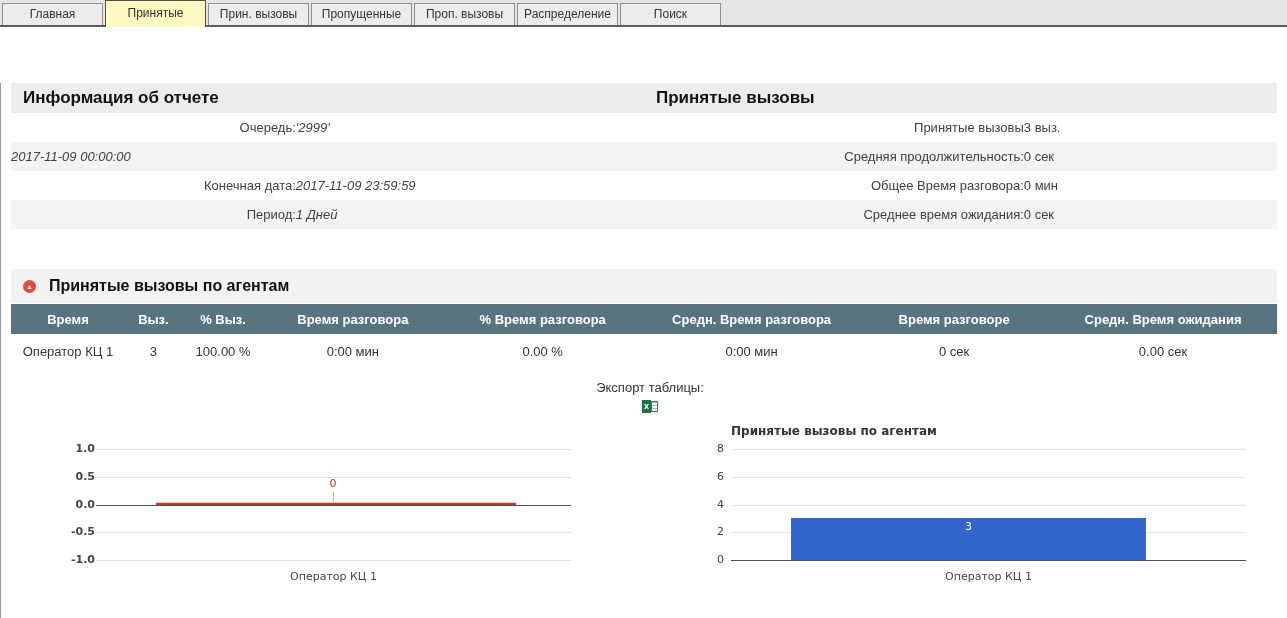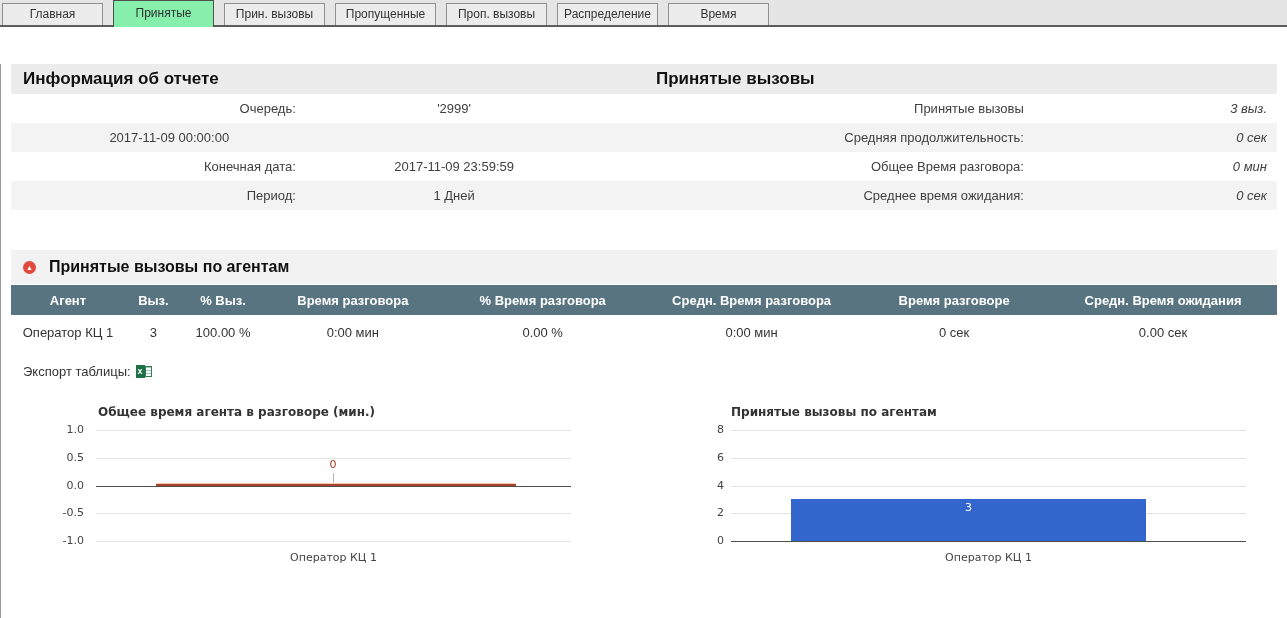--- a/index.html
+++ b/index.html
@@ -11,43 +11,43 @@
   }
 
   
   .tabbar{
     height:27px; background:#e5e5e5; border-bottom:2px solid #5c5c5c;
     display:flex; align-items:flex-end; padding-left:2px;
   }
   .tab{
     width:101px; height:22px; line-height:20px; text-align:center;
     background:#ececec; border:1px solid #909090; border-bottom:none;
-    margin-right:10px; font-size:12px; color:#333; cursor:pointer;
+    margin-right:2px; font-size:12px; color:#333; cursor:pointer;
     white-space:nowrap; overflow:hidden;
   }
   .tab.active{
-    height:27px; line-height:25px; background:#86efac;
+    height:27px; line-height:25px; background:#fef9c3;
     border-color:#4f4f4f; margin-bottom:-2px; z-index:2; position:relative;
   }
 
   
   .content{ border-left:1px solid #9a9a9a; padding:0 10px; height:589px; }
 
-  .panels{ display:flex; gap:0; margin-top:37px; }
+  .panels{ display:flex; gap:0; margin-top:56px; }
   .panel{ flex:1; }
   .panel-header{
     background:#ececec; font-weight:bold; font-size:17px;
     padding:5px 12px; color:#111; height:30px; line-height:20px;
   }
   .prow{ display:flex; height:29px; align-items:center; font-size:13px; color:#404040; }
   .prow.alt{ background:#f3f3f3; }
   .panel--info .lbl{ width:45%; text-align:right; }
-  .panel--info .val{ width:50%; text-align:center; }
+  .panel--info .val{ width:50%; text-align:left;font-style:italic; }
   .panel--sum .lbl{ width:60%; text-align:right; }
-  .panel--sum .val{ flex:1; text-align:right; padding-right:10px;font-style:italic; }
+  .panel--sum .val{ flex:1; padding-right:10px; }
 
   
   .section-band{
     margin-top:40px; background:#f2f2f2; height:34px;
     display:flex; align-items:center; gap:13px; padding-left:12px;
   }
   .collapse-icon{
     width:13px; height:13px; border-radius:50%; background:#e04b3b;
     color:#fff; font-size:7px; line-height:13px; text-align:center; cursor:pointer;
     flex:0 0 auto;
@@ -58,21 +58,21 @@
   table{ width:100%; border-collapse:collapse; font-size:13px; margin-top:1px; }
   thead th{
     background:#587480; color:#fff; height:30px; font-weight:bold;
     text-align:center; white-space:nowrap; padding:0 4px;
   }
   tbody td{ height:34px; text-align:center; color:#333; background:#fff; }
 
   
   .export-row{
     margin-top:12px; display:flex; align-items:center; gap:5px;
-    font-size:13px; color:#333; padding-left:12px; height:20px;
+    font-size:13px; color:#333; padding-left:12px; height:20px;flex-direction:column;
   }
   .excel-icon{ position:relative; width:16px; height:13px; cursor:pointer; display:inline-block; }
   .excel-icon .xl-left{
     position:absolute; left:0; top:0; width:9px; height:13px; background:#1e7145;
     color:#fff; font-size:9px; font-weight:bold; line-height:13px; text-align:center;
   }
   .excel-icon .xl-left::before{ content:"x"; }
   .excel-icon .xl-right{
     position:absolute; left:9px; top:1px; width:7px; height:11px;
     background:#fff; border:1px solid #2e8157;
@@ -86,21 +86,21 @@
   #chart-left{ left:15px; }
   #chart-right{ left:695px; }
   .chart-title{ position:absolute; top:0; font-size:12px; font-weight:bold; color:#333; white-space:nowrap; }
   #chart-left .chart-title{ left:72px; }
   #chart-right .chart-title{ left:25px; }
   .gridline{ position:absolute; height:1px; background:#e2e2e2; }
   .axisline{ position:absolute; height:1px; background:#4d4d4d; }
   #chart-left .gridline, #chart-left .axisline{ left:70px; width:475px; }
   #chart-right .gridline, #chart-right .axisline{ left:25px; width:515px; }
   .ytick{ position:absolute; font-size:11px; color:#444; text-align:right; }
-  #chart-left .ytick{ width:58px; left:0; }
+  #chart-left .ytick{ width:58px; left:11px;font-weight:bold; }
   #chart-right .ytick{ width:16px; left:2px; }
   .xlabel{ position:absolute; top:146px; font-size:11px; color:#444; text-align:center; }
   #chart-left .xlabel{ left:70px; width:475px; }
   #chart-right .xlabel{ left:25px; width:515px; }
 
   .red-bar{
     position:absolute; left:130px; width:360px; top:78px; height:3px;
     background:#a8432c; border-top:1px solid #f2c9ae;
   }
   .stem{ position:absolute; left:307px; top:68px; width:1px; height:10px; background:#b5b5b5; }
@@ -117,21 +117,21 @@
 </head>
 <body>
 
 <div class="tabbar">
   <div class="tab"><span>Главная</span></div>
   <div class="tab active"><span>Принятые</span></div>
   <div class="tab"><span>Прин. вызовы</span></div>
   <div class="tab"><span>Пропущенные</span></div>
   <div class="tab"><span>Проп. вызовы</span></div>
   <div class="tab"><span>Распределение</span></div>
-  <div class="tab"><span>Время</span></div>
+  <div class="tab"><span>Поиск</span></div>
 </div>
 
 <div class="content">
 
   <div class="panels">
 
     <section class="panel panel--info">
       <div class="panel-header">Информация об отчете</div>
       <div class="prow">
         <span class="lbl">Очередь:</span>
@@ -183,21 +183,21 @@
         <col style="width:4.5%">
         <col style="width:6.5%">
         <col style="width:14%">
       <col style="width:16%">
         <col style="width:17%">
         <col style="width:15%">
         <col style="width:18%">
     </colgroup>
     <thead>
       <tr>
-        <th>Агент</th>
+        <th>Время</th>
         <th>Выз.</th>
         <th>% Выз.</th>
         <th>Время разговора</th>
         <th>% Время разговора</th>
         <th>Средн. Время разговора</th>
         <th>Время разговоре</th>
         <th>Средн. Время ожидания</th>
       </tr>
     </thead>
     <tbody>
@@ -218,21 +218,20 @@
     <span>Экспорт таблицы:</span>
     <span class="excel-icon">
       <span class="xl-left"></span>
       <span class="xl-right"></span>
     </span>
   </div>
 
   <div class="charts-row">
 
     <div class="chart" id="chart-left">
-      <div class="chart-title">Общее время агента в разговоре (мин.)</div>
       <div class="ytick" style="top:18px">1.0</div>
       <div class="ytick" style="top:46px">0.5</div>
       <div class="ytick" style="top:74px">0.0</div>
       <div class="ytick" style="top:101px">-0.5</div>
       <div class="ytick" style="top:129px">-1.0</div>
       <div class="gridline" style="top:25px"></div>
       <div class="gridline" style="top:53px"></div>
       <div class="axisline" style="top:81px"></div>
       <div class="gridline" style="top:108px"></div>
       <div class="gridline" style="top:136px"></div>

